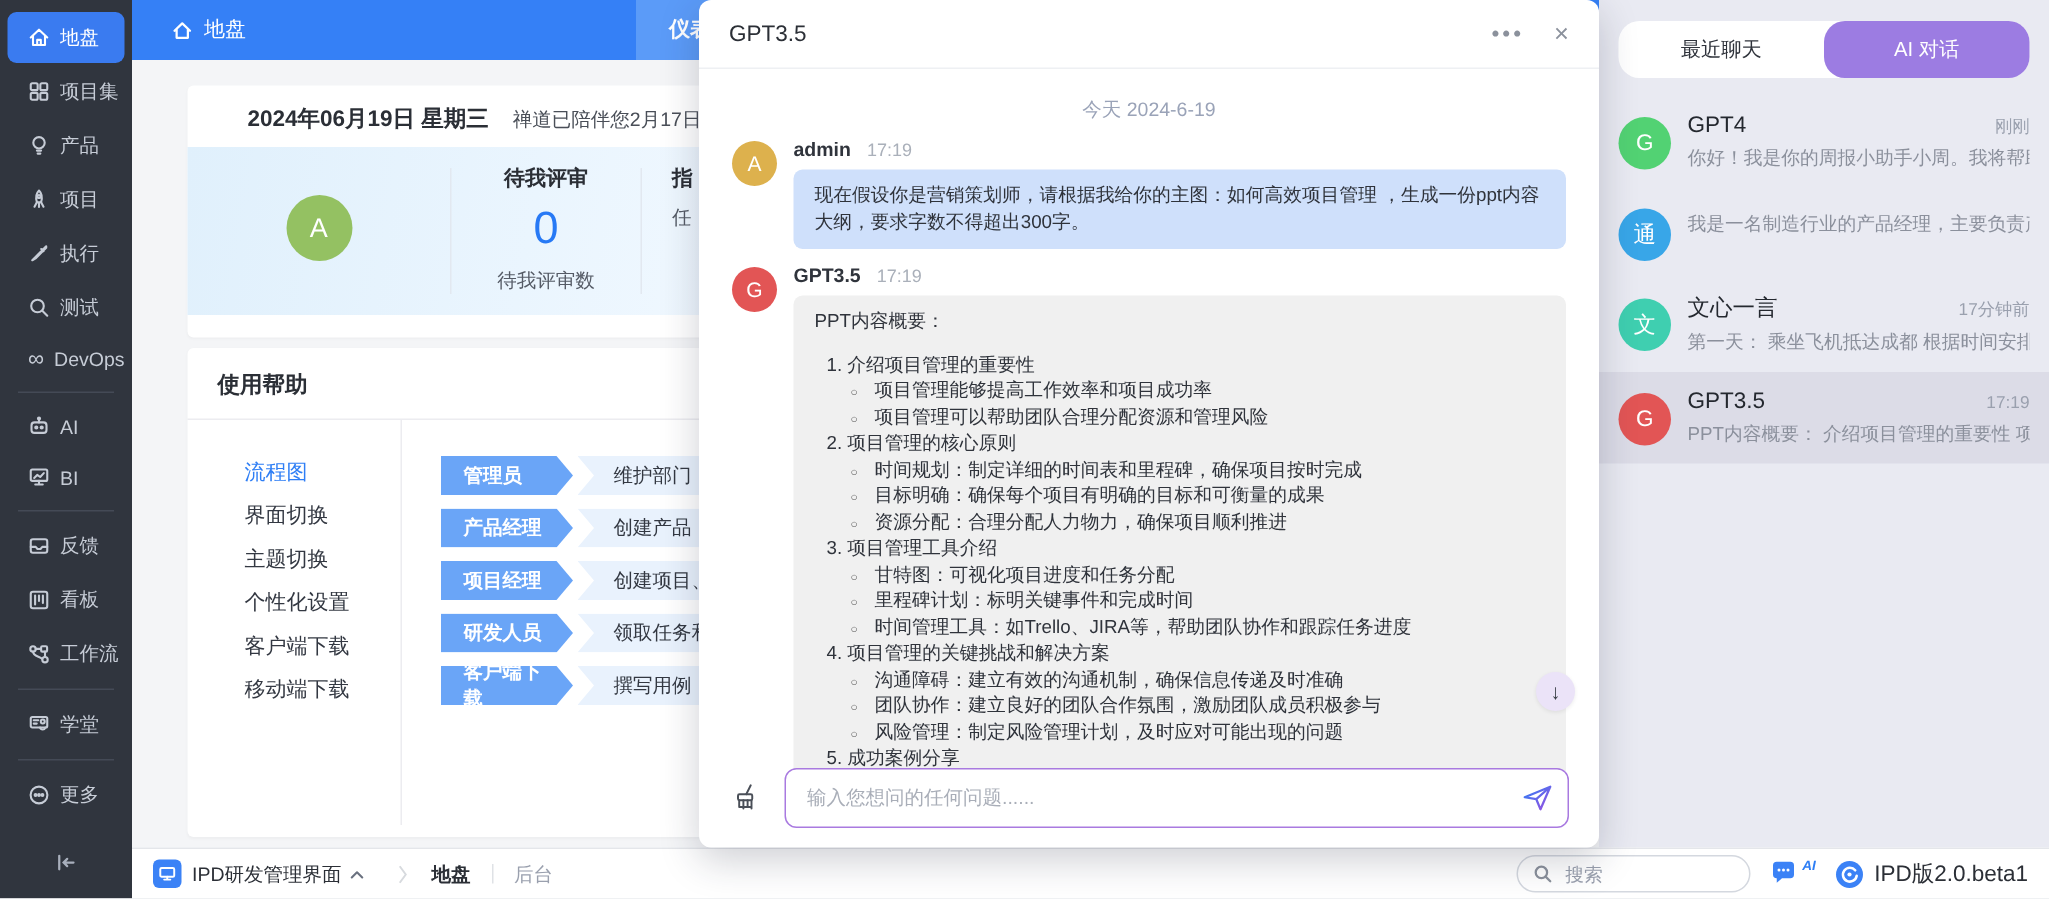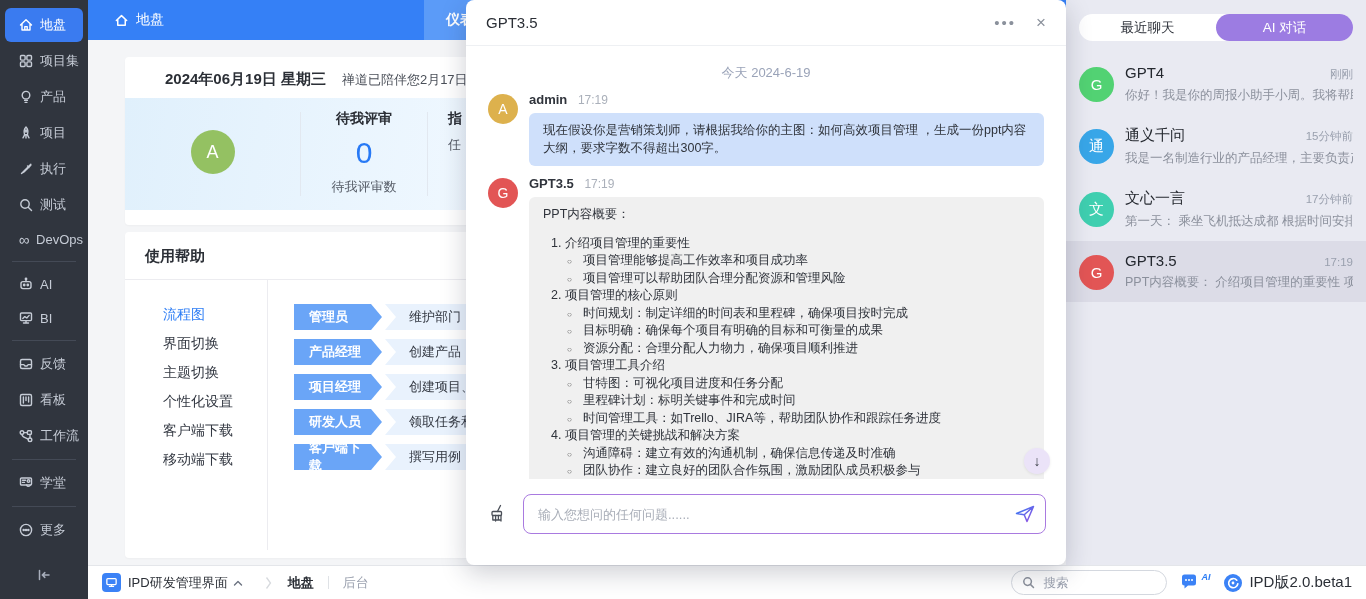--- a/index.html
+++ b/index.html
@@ -68,32 +68,32 @@
   .msg-meta{font-size:13px;color:#30343c;font-weight:bold;}
   .msg-meta .t{font-weight:normal;color:#aab0ba;font-size:12px;margin-left:7px;}
   .bubble{border-radius:6px;padding:9px 14px;font-size:12.5px;color:#2f333b;line-height:17.5px;margin-top:6px;}
   .bubble-user{background:#cfe0fb;}
   .bubble-bot{background:#f0f0f0;padding-bottom:16px;}
   .ln.p{margin-bottom:11px;}
   .ln.n{padding-left:8px;}
   .ln.b{padding-left:40px;position:relative;}
   .ln.b::before{content:"○";position:absolute;left:24px;top:1px;font-size:8px;color:#555;}
   .scroll-down{position:absolute;right:16px;top:448px;width:26px;height:26px;border-radius:50%;background:#ebe3f8;color:#3a3f47;display:flex;align-items:center;justify-content:center;font-size:14px;cursor:pointer;box-shadow:0 1px 3px rgba(0,0,0,.08);}
-  .modal-foot{height:86px;flex:none;display:flex;align-items:center;gap:15px;padding:0 20px 16px;}
+  .modal-foot{height:51px;flex:none;display:flex;align-items:center;gap:15px;padding:0 20px 16px;}
   .broom{cursor:pointer;display:flex;}
   .broom svg{width:22px;height:22px;stroke:#4a4f58;fill:none;stroke-width:1.3;stroke-linecap:round;stroke-linejoin:round;}
   .input-wrap{flex:1;position:relative;height:40px;}
   .chat-input{width:100%;height:40px;border:1px solid #a97ae0;border-radius:8px;padding:0 44px 0 14px;font-size:13px;color:#333;outline:none;font-family:inherit;background:#fff;}
   .chat-input::placeholder{color:#a9aeb8;}
   .send-btn{position:absolute;right:10px;top:9px;cursor:pointer;display:flex;}
   .send-btn svg{width:22px;height:22px;fill:none;stroke-width:1.5;stroke-linejoin:round;}
 
   
   .chat-panel{position:absolute;left:1066px;top:0;width:300px;height:565px;background:#e9eaf2;z-index:20;padding-top:14px;}
-  .tabs{margin:0 13px;background:#fff;border-radius:14px;display:flex;height:27px;}
+  .tabs{margin:0 13px;background:#fff;border-radius:14px;display:flex;height:38px;}
   .tab{flex:1;display:flex;align-items:center;justify-content:center;font-size:13.5px;color:#2f333b;cursor:pointer;border-radius:14px;}
   .tab.active{background:#9c7ce2;color:#fff;}
   .chat-list{margin-top:12px;}
   .chat-item{display:flex;gap:11px;padding:11px 13px;cursor:pointer;}
   .chat-item.selected{background:#dcdce7;}
   .chat-avatar{width:35px;height:35px;border-radius:50%;color:#fff;font-size:15px;display:flex;align-items:center;justify-content:center;flex:none;margin-top:3px;}
   .av-g4{background:#52d273;}
   .av-ty{background:#38a6e8;}
   .av-wx{background:#3fcfb0;}
   .av-g35{background:#e25555;}
@@ -411,24 +411,20 @@
           <div class="chat-top">
             <span class="chat-name">GPT4</span>
             <span class="chat-time">刚刚</span>
           </div>
           <div class="chat-preview">你好！我是你的周报小助手小周。我将帮助你轻...</div>
         </div>
       </div>
       <div class="chat-item">
         <div class="chat-avatar av-ty">通</div>
         <div class="chat-body">
-          <div class="chat-top">
-            <span class="chat-name">通义千问</span>
-            <span class="chat-time">15分钟前</span>
-          </div>
           <div class="chat-preview">我是一名制造行业的产品经理，主要负责产品设...</div>
         </div>
       </div>
       <div class="chat-item">
         <div class="chat-avatar av-wx">文</div>
         <div class="chat-body">
           <div class="chat-top">
             <span class="chat-name">文心一言</span>
             <span class="chat-time">17分钟前</span>
           </div>

